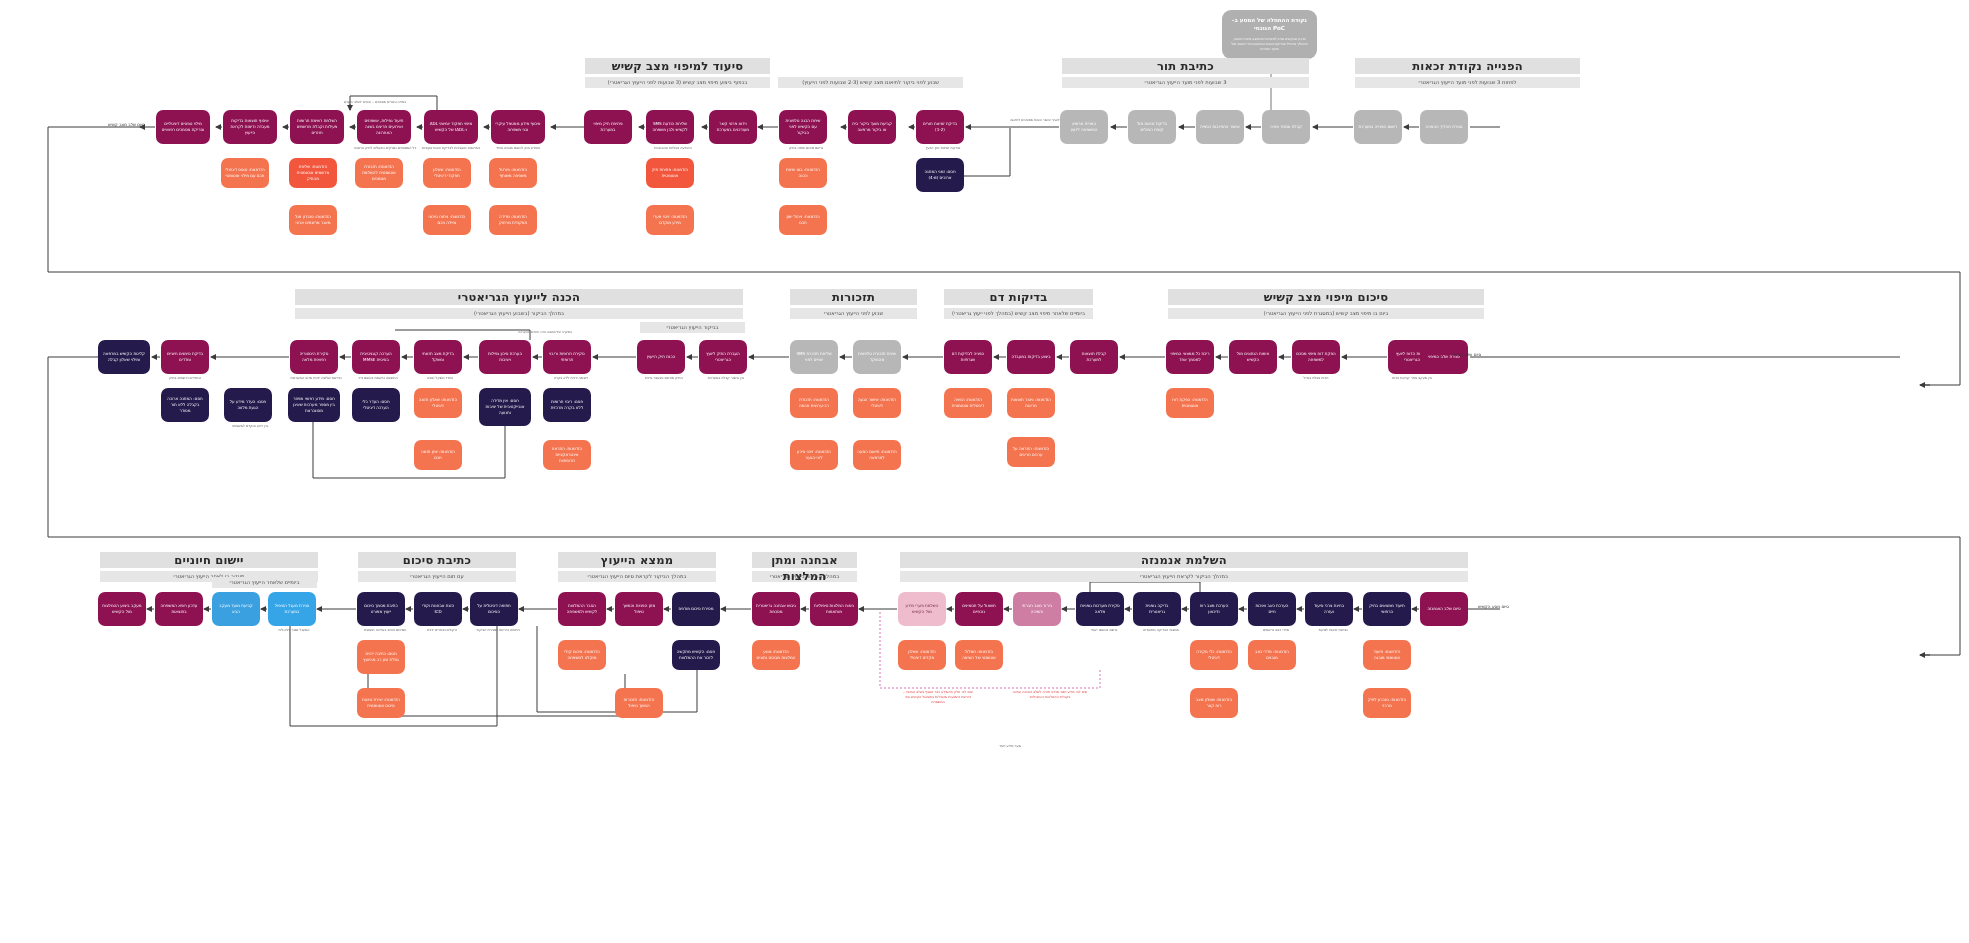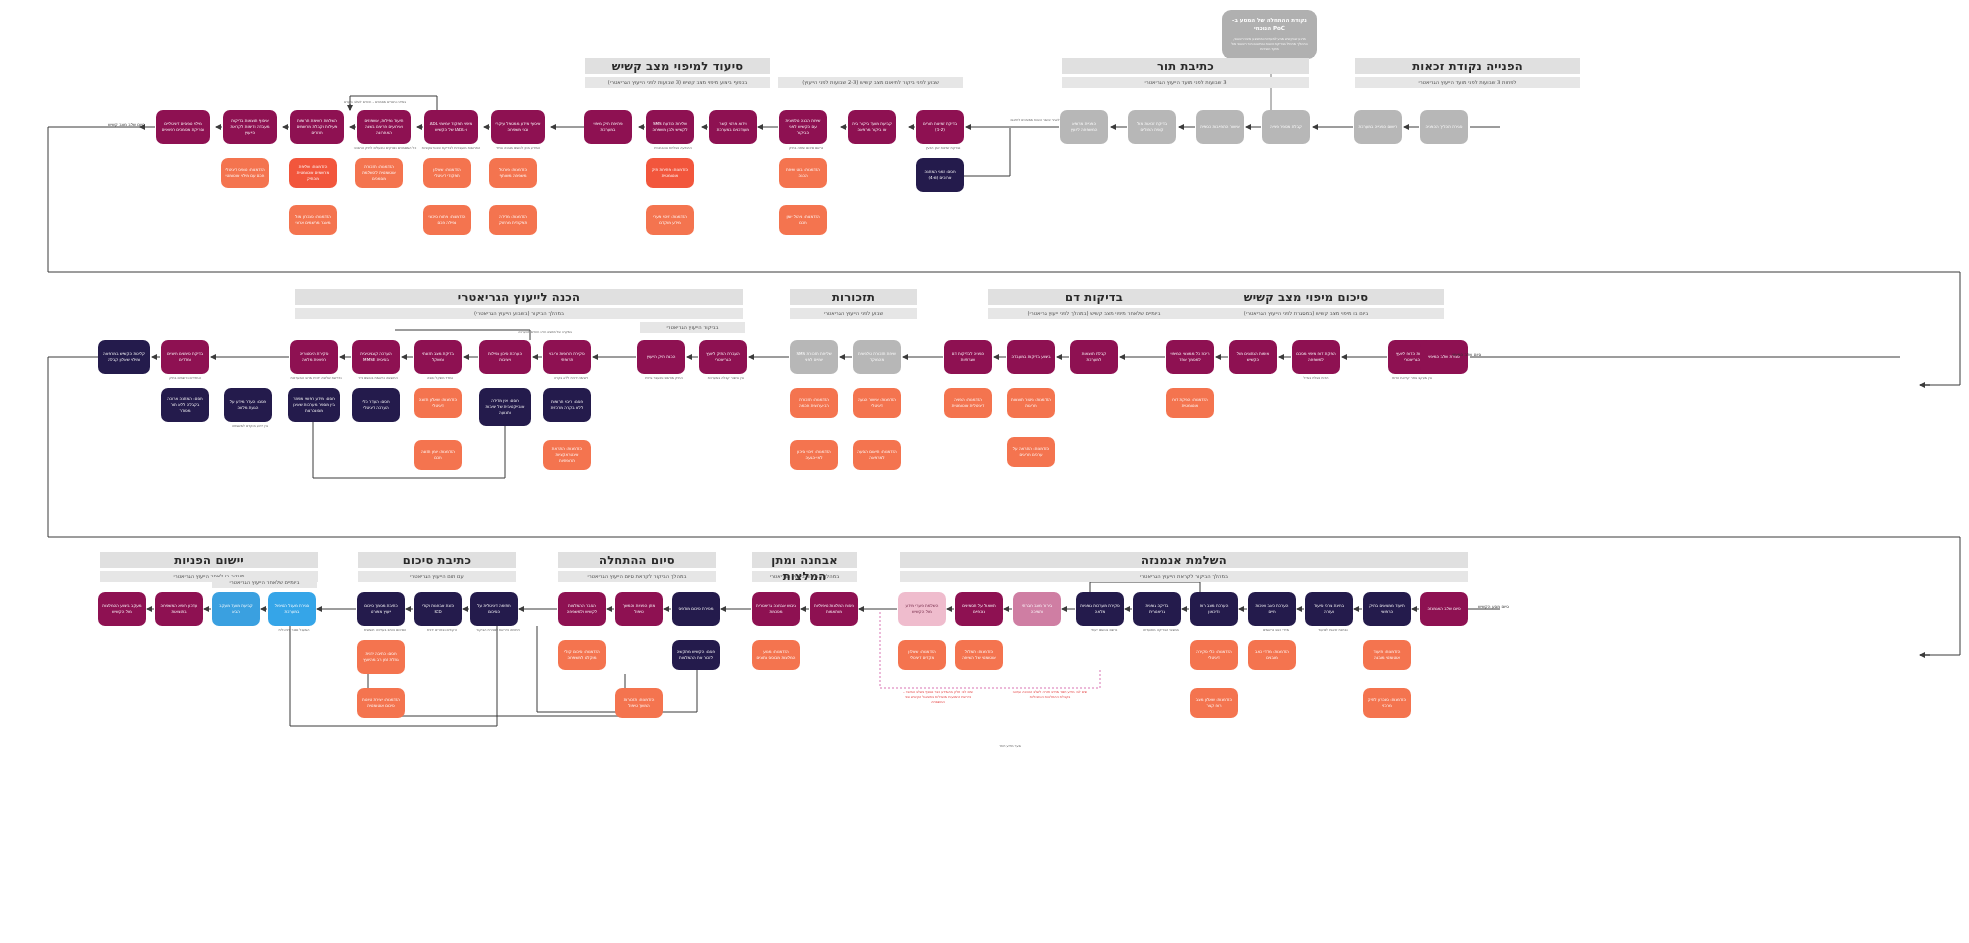--- a/index.html
+++ b/index.html
@@ -207,25 +207,25 @@
       <div class="sub">במהלך הביקור (בשבוע הייעוץ הגריאטרי)</div>
     </div>
     <div class="sec" style="left:640px;top:303px;width:105px;">
       <div class="bar" style="visibility: hidden;"></div>
       <div class="sub">בביקור הייעוץ הגריאטרי</div>
     </div>
     <div class="sec" style="left:790px;top:289px;width:127px;">
       <div class="bar">תזכורות</div>
       <div class="sub">שבוע לפני הייעוץ הגריאטרי</div>
     </div>
-    <div class="sec" style="left:944px;top:289px;width:212px;margin-left:44px;">
+    <div class="sec" style="left:944px;top:289px;width:149px;">
       <div class="bar">בדיקות דם</div>
       <div class="sub">ביומיים שלאחר מיפוי מצב קשיש (במהלך לפני ייעוץ גריאטרי)</div>
     </div>
-    <div class="sec" style="left:1168px;top:289px;width:276px;">
+    <div class="sec" style="left:1168px;top:289px;width:316px;">
       <div class="bar">סיכום מיפוי מצב קשיש</div>
       <div class="sub">ביום בו מיפוי מצב קשיש (במסגרת לפני הייעוץ הגריאטרי)</div>
     </div>
     <div class="node n-nav" style="left:98px;top:340px;width:52px;height:34px;">קליטת הקשיש במרפאה ומילוי שאלון קבלה</div>
     <div class="node n-mag" style="left:161px;top:340px;width:48px;height:34px;">בדיקת סימנים חיוניים ומדדים</div>
     <div class="node n-mag" style="left:290px;top:340px;width:48px;height:34px;">סקירת היסטוריה רפואית מלאה</div>
     <div class="node n-mag" style="left:352px;top:340px;width:48px;height:34px;">הערכה קוגניטיבית בסיסית MMSE</div>
     <div class="node n-mag" style="left:414px;top:340px;width:48px;height:34px;">בדיקת מצב תזונתי ומשקל</div>
     <div class="node n-mag" style="left:479px;top:340px;width:52px;height:34px;">הערכת סיכון נפילות ויציבות</div>
     <div class="node n-mag" style="left:543px;top:340px;width:48px;height:34px;">סקירת תרופות וריבוי תרופתי</div>
@@ -264,33 +264,33 @@
     <div class="cap" style="left:410px;top:376px;width:60px;">נמדד משקל וגובה</div>
     <div class="cap" style="left:541px;top:376px;width:60px;">רשימה ידנית ללא בקרה</div>
     <div class="cap" style="left:634px;top:376px;width:60px;">התיק מודפס ומועבר פיזית</div>
     <div class="cap" style="left:696px;top:376px;width:60px;">אין אישור קבלה במערכת</div>
     <div class="cap" style="left:1286px;top:376px;width:60px;">הדוח נשלח במייל</div>
     <div class="cap" style="left:1382px;top:376px;width:60px;">אין מעקב אחר קריאת הדוח</div>
     <div class="cap" style="left:222px;top:424px;width:56px;">אין יידוע מוקדם למשפחה</div>
     <div class="edgelbl" style="left:500px;top:330px;width:90px;">במקרה של ממצא חריג חוזרים להערכה</div>
     <div class="endlbl" style="left:1452px;top:352px;">סיום שלב המיפוי</div>
     <div class="sec" style="left:100px;top:552px;width:218px;">
-      <div class="bar">יישום הפניות</div>
+      <div class="bar">יישום חיוניים</div>
       <div class="sub">מעקב בן לאחר הייעוץ הגריאטרי</div>
     </div>
     <div class="sec" style="left:212px;top:558px;width:105px;">
       <div class="bar" style="visibility: hidden;"></div>
       <div class="sub">ביומיים שלאחר הייעוץ הגריאטרי</div>
     </div>
     <div class="sec" style="left:358px;top:552px;width:158px;">
       <div class="bar">כתיבת סיכום</div>
       <div class="sub">עם תום הייעוץ הגריאטרי</div>
     </div>
     <div class="sec" style="left:558px;top:552px;width:158px;">
-      <div class="bar">סיום ההתחלה</div>
+      <div class="bar">ממצא הייעוץ</div>
       <div class="sub">במהלך הביקור לקראת סיום הייעוץ הגריאטרי</div>
     </div>
     <div class="sec" style="left:752px;top:552px;width:105px;">
       <div class="bar">אבחנה ומתן המלצות</div>
       <div class="sub">במהלך הביקור בייעוץ הגריאטרי</div>
     </div>
     <div class="sec" style="left:900px;top:552px;width:568px;">
       <div class="bar">השלמת אנמנזה</div>
       <div class="sub">במהלך הביקור לקראת הייעוץ הגריאטרי</div>
     </div>

